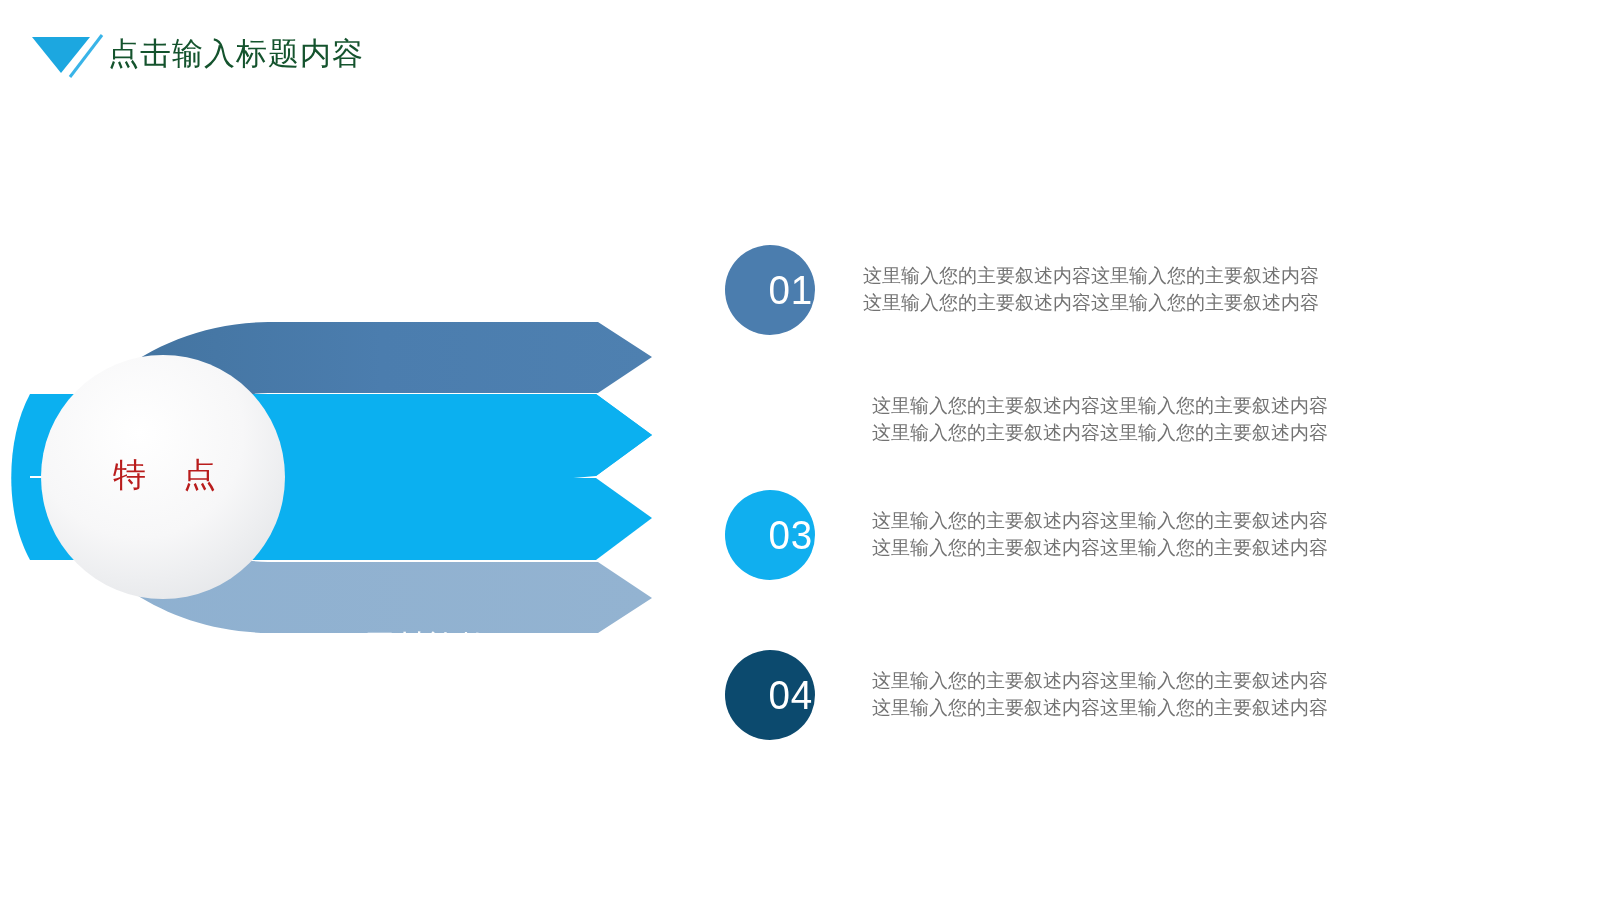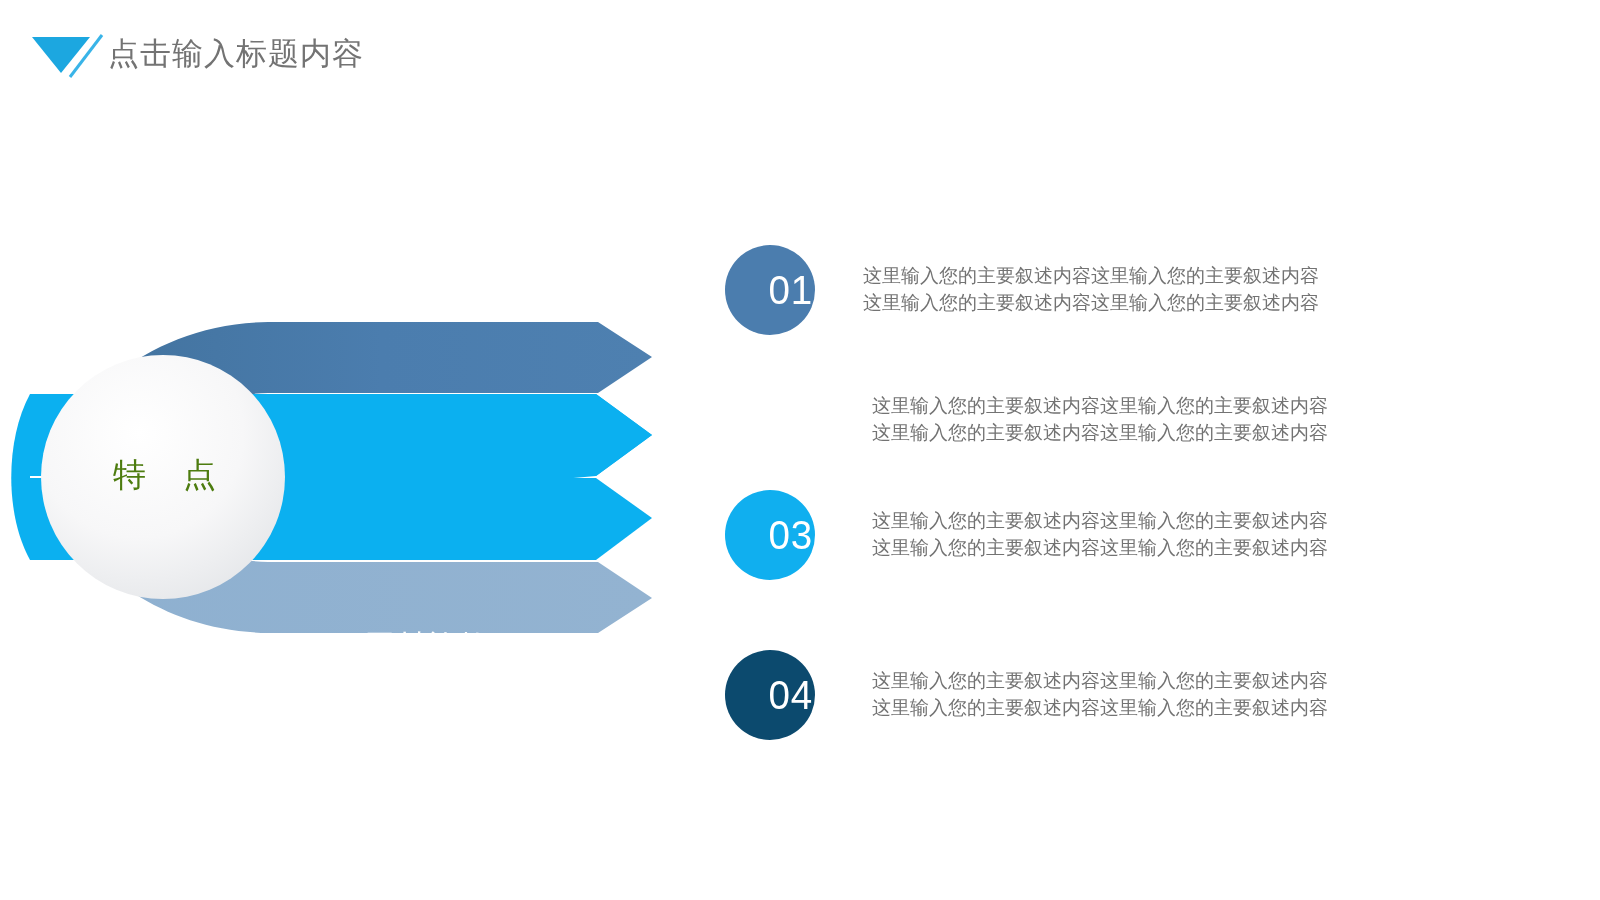--- a/index.html
+++ b/index.html
@@ -30,21 +30,21 @@
     top: 33px;
     width: 80px;
     height: 46px;
   }
   .header-title {
     position: absolute;
     left: 108px;
     top: 34px;
     font-size: 31px;
     line-height: 40px;
-    color: #737373;
+    color: #14532d;
     letter-spacing: 1px;
     white-space: nowrap;
   }
 
   
   .diagram {
     position: absolute;
     left: 0px;
     top: 290px;
     width: 700px;
@@ -65,21 +65,21 @@
   .band-label.b4 { left: 365px; top: 595px; }
 
   .hub-label {
     position: absolute;
     left: 42px;
     top: 455px;
     width: 245px;
     text-align: center;
     font-size: 33px;
     line-height: 40px;
-    color: #4d7c0f;
+    color: #b91c1c;
     letter-spacing: 14px;
     text-indent: 14px;
     white-space: nowrap;
   }
 
   
   .steps {
     position: absolute;
     left: 720px;
     top: 240px;

